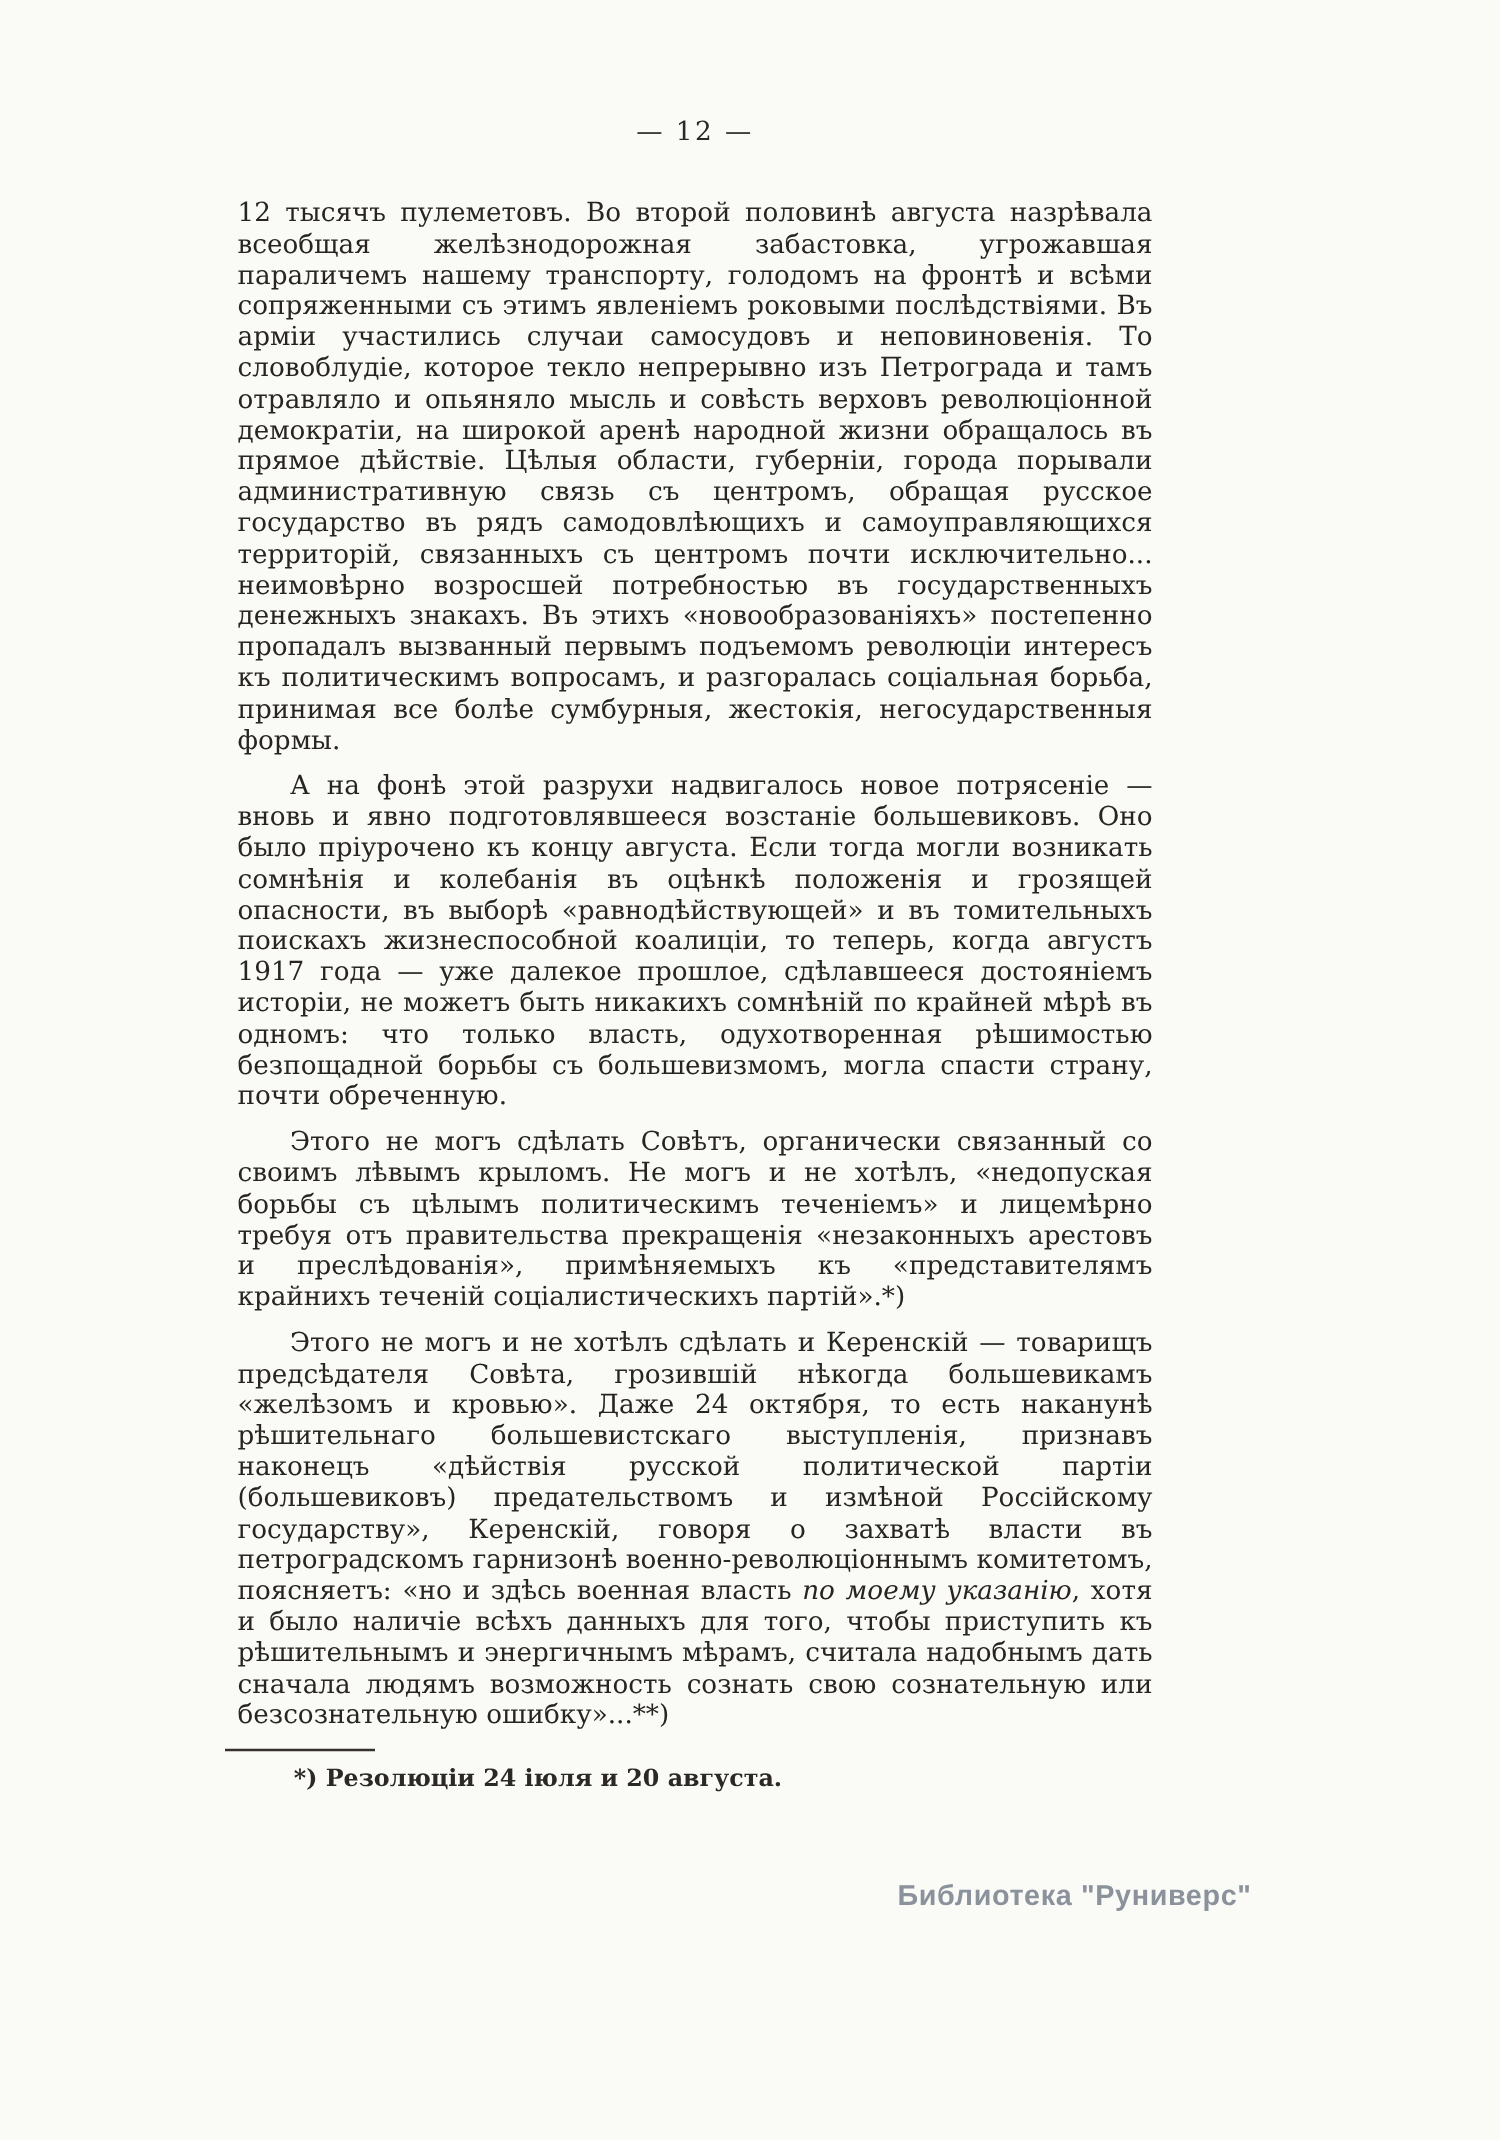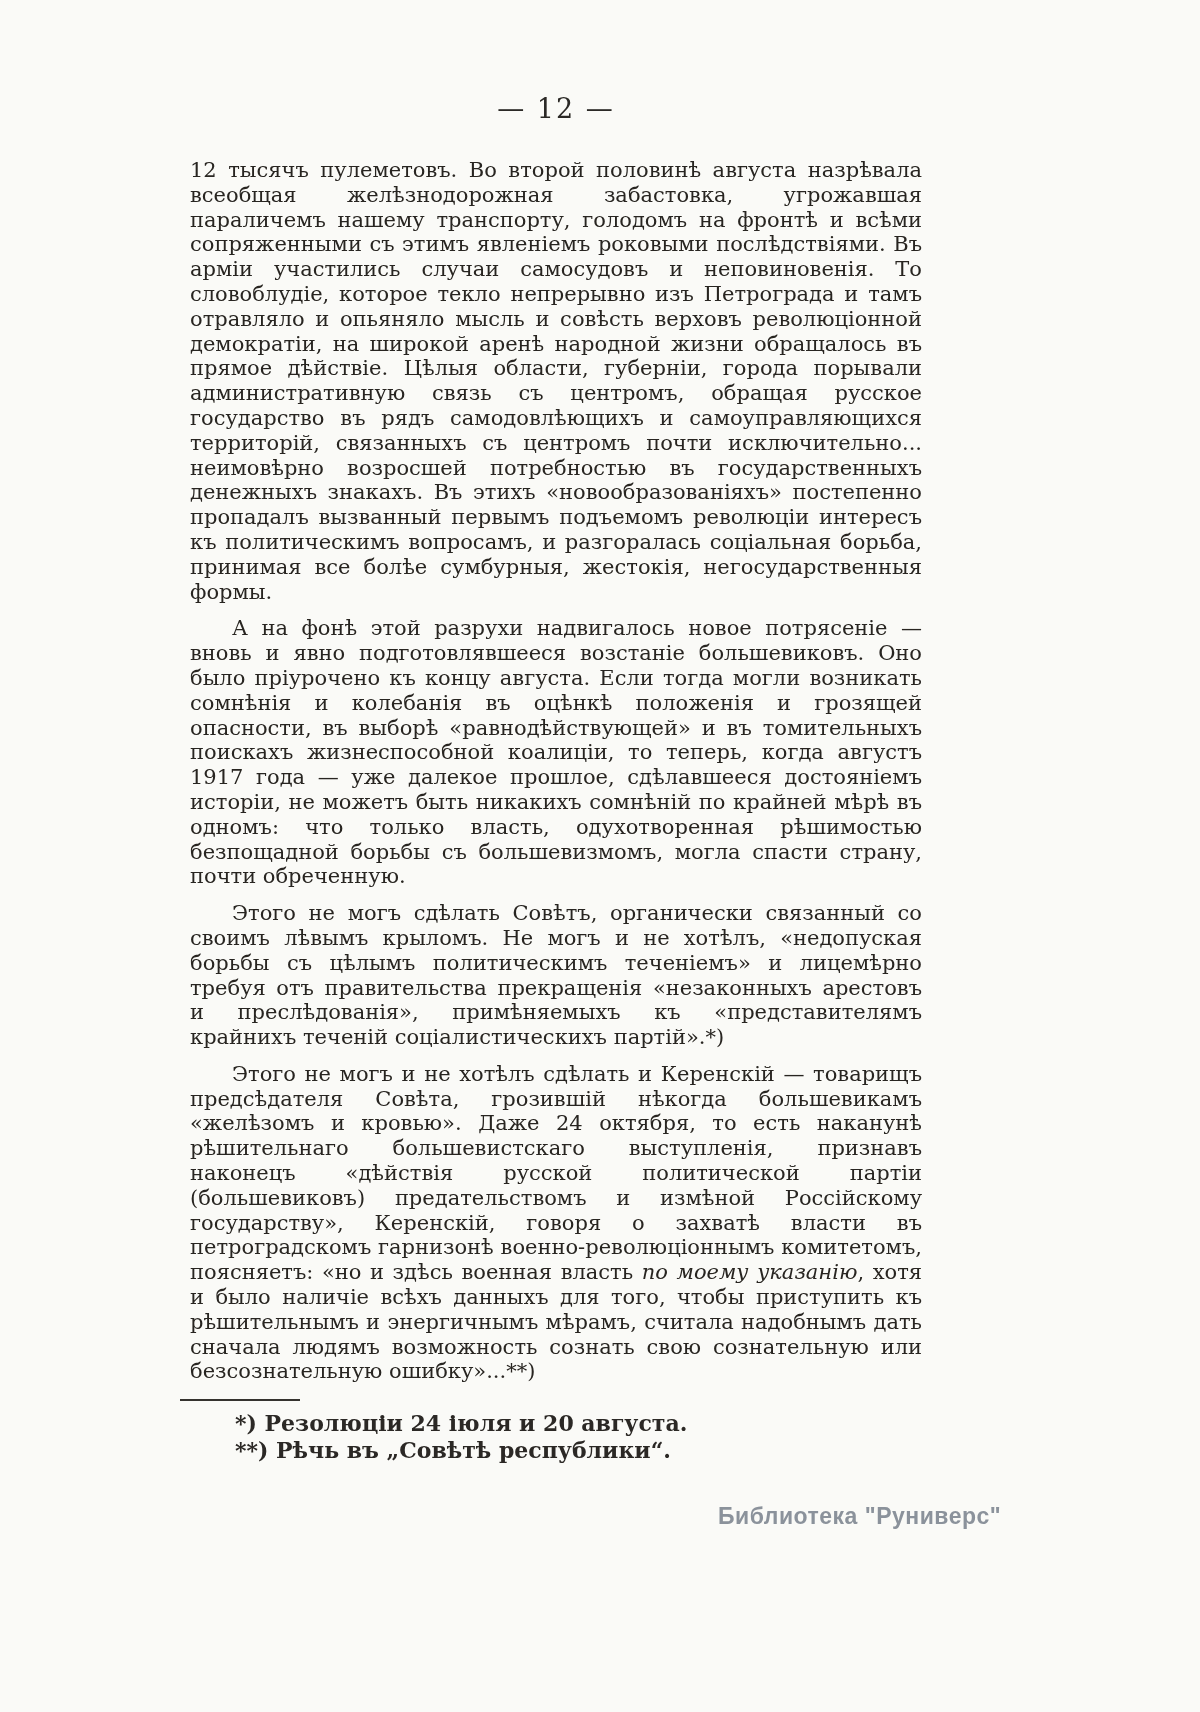--- a/index.html
+++ b/index.html
@@ -10,21 +10,21 @@
     color: #262422;
     font-family: "DejaVu Serif", "Liberation Serif", serif;
     overflow: hidden;
   }
   .page-number {
     position: absolute;
     top: 93px;
     left: 178px;
     width: 756px;
     text-align: center;
-    font-size: 27px;
+    font-size: 21px;
     letter-spacing: 2px;
     color: #2b2926;
   }
   .text-block {
     position: absolute;
     top: 146px;
     left: 178px;
     width: 756px;
     font-size: 21px;
     line-height: 24.8px;
@@ -39,21 +39,21 @@
     margin-left: 2px;
     width: 120px;
     height: 2px;
     background: #35322e;
   }
   .footnotes {
     margin-top: 9px;
     padding-left: 57px;
     text-align: left;
     font-weight: bold;
-    font-size: 22px;
+    font-size: 19px;
     line-height: 27px;
     color: #2b2825;
   }
   .watermark {
     position: absolute;
     top: 1503px;
     left: 718px;
     font-family: "Liberation Sans", "DejaVu Sans", sans-serif;
     font-weight: bold;
     font-size: 23px;
@@ -73,18 +73,17 @@
   <p class="para">А на фонѣ этой разрухи надвигалось новое потрясеніе — вновь и явно подготовлявшееся возстаніе большевиковъ.  Оно было пріурочено къ концу августа.  Если тогда могли возникать сомнѣнія и колебанія въ оцѣнкѣ положенія и грозящей опасности,  въ  выборѣ «равнодѣйствующей» и въ томительныхъ поискахъ  жизнеспособной коалиціи, то теперь, когда августъ 1917 года — уже далекое прошлое, сдѣлавшееся достояніемъ исторіи, не можетъ  быть  никакихъ сомнѣній по крайней мѣрѣ въ одномъ: что только власть, одухотворенная рѣшимостью безпощадной борьбы съ большевизмомъ, могла спасти страну, почти обреченную.</p>
 
   <p class="para">Этого не могъ сдѣлать Совѣтъ, органически связанный со своимъ лѣвымъ крыломъ.  Не могъ и не хотѣлъ, «недопуская борьбы съ цѣлымъ политическимъ теченіемъ» и лицемѣрно требуя отъ правительства прекращенія «незаконныхъ  арестовъ  и  преслѣдованія», примѣняемыхъ къ «представителямъ крайнихъ теченій соціалистическихъ партій».*)</p>
 
   <p class="para"><span>Этого не могъ и не хотѣлъ сдѣлать и Керенскій — товарищъ предсѣдателя Совѣта, грозившій нѣкогда большевикамъ «желѣзомъ и кровью».  Даже 24 октября, то есть  наканунѣ  рѣшительнаго большевистскаго выступленія, признавъ наконецъ «дѣйствія русской политической партіи (большевиковъ) предательствомъ  и  измѣной Россійскому государству», Керенскій, говоря о захватѣ власти въ петроградскомъ гарнизонѣ военно-революціоннымъ комитетомъ, поясняетъ: «но и здѣсь военная власть </span><em>по моему указанію</em><span>, хотя и было наличіе всѣхъ данныхъ для того, чтобы приступить къ рѣшительнымъ и энергичнымъ мѣрамъ, считала надобнымъ дать сначала людямъ возможность  сознать  свою  сознательную  или  безсознательную ошибку»...**)</span></p>
 
   <div class="footnote-rule"></div>
 
   <div class="footnotes">
     <p class="footnote">*) Резолюціи 24 іюля и 20 августа.</p>
-    <p class="footnote">**) Рѣчь въ „Совѣтѣ республики“.</p>
   </div>
 
 </div>
 
 <div class="watermark">Библиотека "Руниверс"</div>
 
 </body></html>

